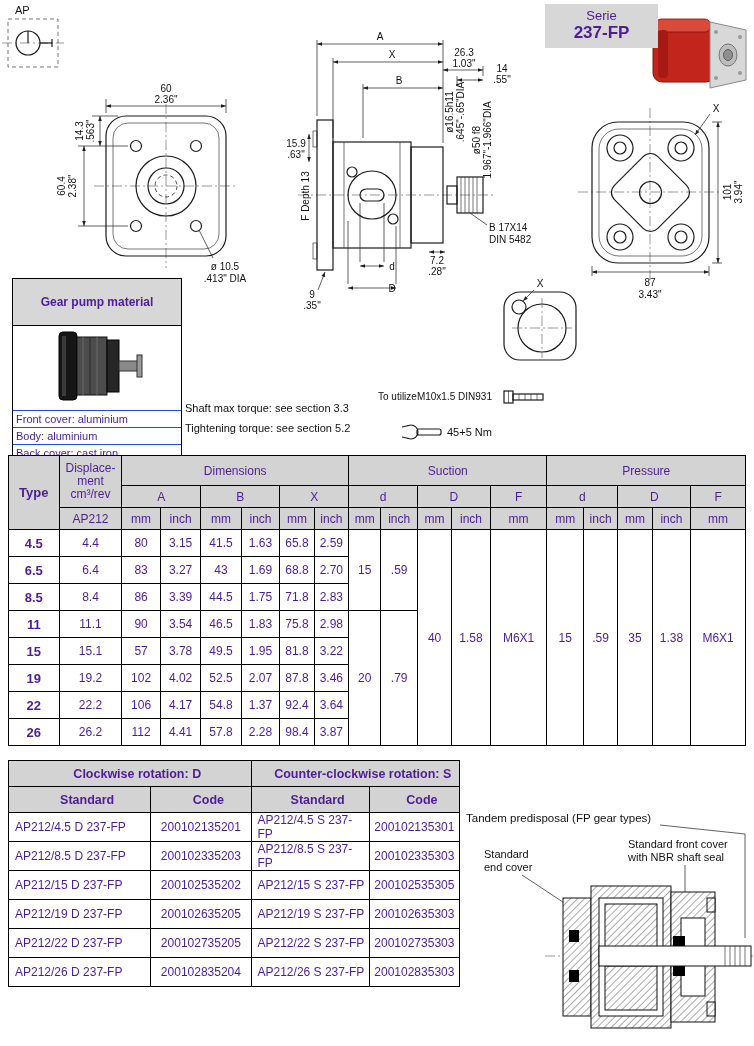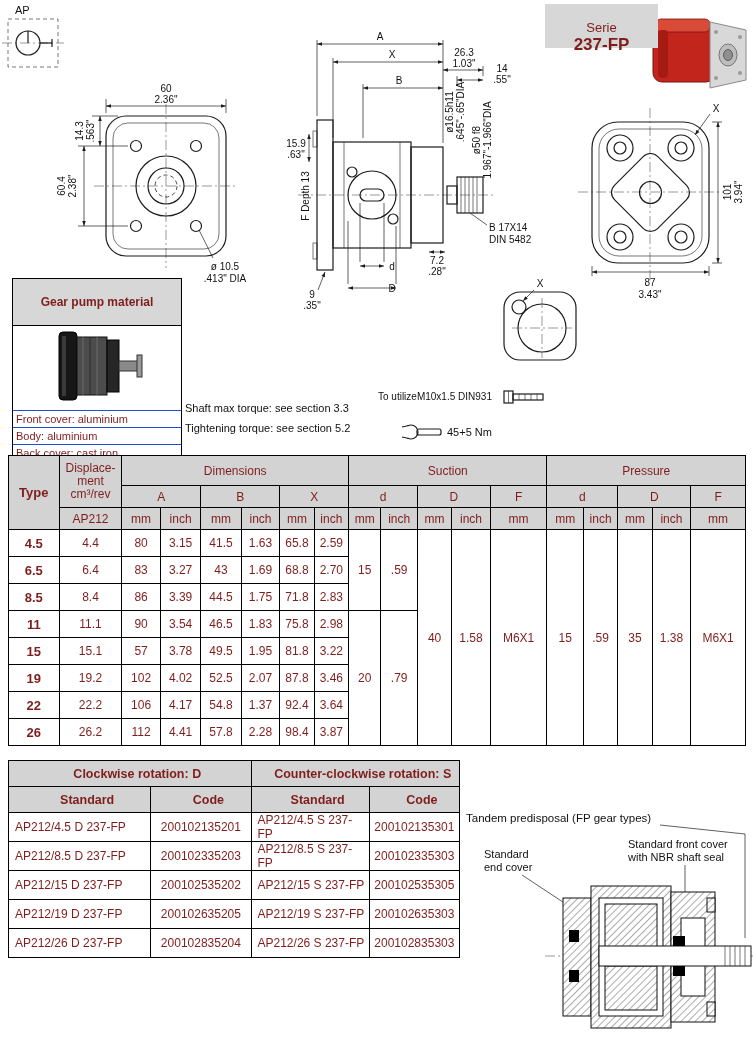--- a/index.html
+++ b/index.html
@@ -1,37 +1,37 @@
 <!DOCTYPE html>
 <html><head>
 <meta charset="utf-8">
 <style>
   * { margin:0; padding:0; box-sizing:border-box; }
   html,body { background:#fff; }
   .page { position:relative; width:754px; height:1046px; background:#fff;
-          font-family:"Liberation Sans", sans-serif; color:#7f1d1d; overflow:hidden; }
+          font-family:"Liberation Sans", sans-serif; color:#4c1d95; overflow:hidden; }
 
   svg text { font-family:"Liberation Sans", sans-serif; fill:#111; }
   .ln   { stroke:#1c1c1c; stroke-width:1.2; fill:none; }
   .thin { stroke:#1c1c1c; stroke-width:0.6; fill:none; }
   .dim  { stroke:#1c1c1c; stroke-width:0.7; fill:none; }
   .cl   { stroke:#555; stroke-width:0.6; fill:none; stroke-dasharray:10 3 2 3; }
   .dash { stroke:#1c1c1c; stroke-width:0.8; fill:none; stroke-dasharray:4 3; }
   text.d10  { font-size:10px; text-anchor:middle; }
   text.d10s { font-size:10px; text-anchor:start; }
   text.d11s { font-size:11px; text-anchor:start; }
   text.d115s{ font-size:11.5px; text-anchor:start; }
 
   .drawings, .bottom-right-svg { position:absolute; }
   .drawings { left:0; top:0; }
   .bottom-right-svg { left:460px; top:808px; }
 
   .serie-box { position:absolute; left:545px; top:4px; width:113px; height:44px;
                background:#d7d7d7; text-align:center; }
-  .serie-label  { font-size:13px; padding-top:16px; }
+  .serie-label  { font-size:13px; padding-top:4px; }
   .serie-number { font-size:17px; font-weight:bold; }
 
   .material-box { position:absolute; left:12px; top:278px; width:170px;
                   border:1px solid #000; background:#fff; }
   .mb-title { background:#d7d7d7; border-bottom:1px solid #000; font-weight:bold;
               font-size:12px; text-align:center; padding:16px 0; }
   .mb-img   { height:84px; background:#fff; }
   .mb-line  { border-top:1px solid #1d4ed8; font-size:11px; padding:2px 3px; }
 
   table { border-collapse:collapse; position:absolute; table-layout:fixed; background:#fff; }
@@ -477,20 +477,26 @@
           <td class="std">AP212/15 S 237-FP</td>
           <td class="code">200102535305</td>
         </tr>
         <tr>
           <td class="std">AP212/19 D 237-FP</td>
           <td class="code">200102635205</td>
           <td class="std">AP212/19 S 237-FP</td>
           <td class="code">200102635303</td>
         </tr>
         <tr>
+          <td class="std">AP212/22 D 237-FP</td>
+          <td class="code">200102735205</td>
+          <td class="std">AP212/22 S 237-FP</td>
+          <td class="code">200102735303</td>
+        </tr>
+        <tr>
           <td class="std">AP212/26 D 237-FP</td>
           <td class="code">200102835204</td>
           <td class="std">AP212/26 S 237-FP</td>
           <td class="code">200102835303</td>
         </tr>
       </tbody>
   </table>
 
   <svg class="bottom-right-svg" width="294" height="238" viewBox="0 0 294 238">
     <defs>

